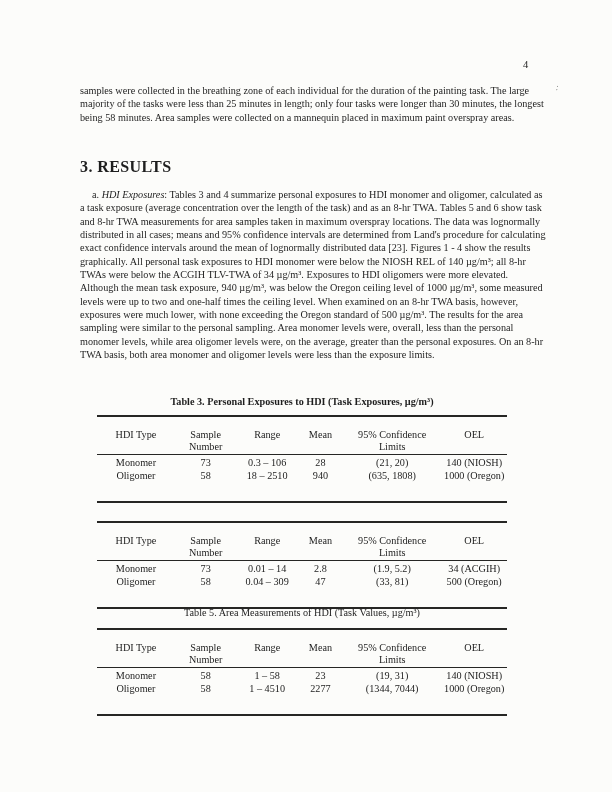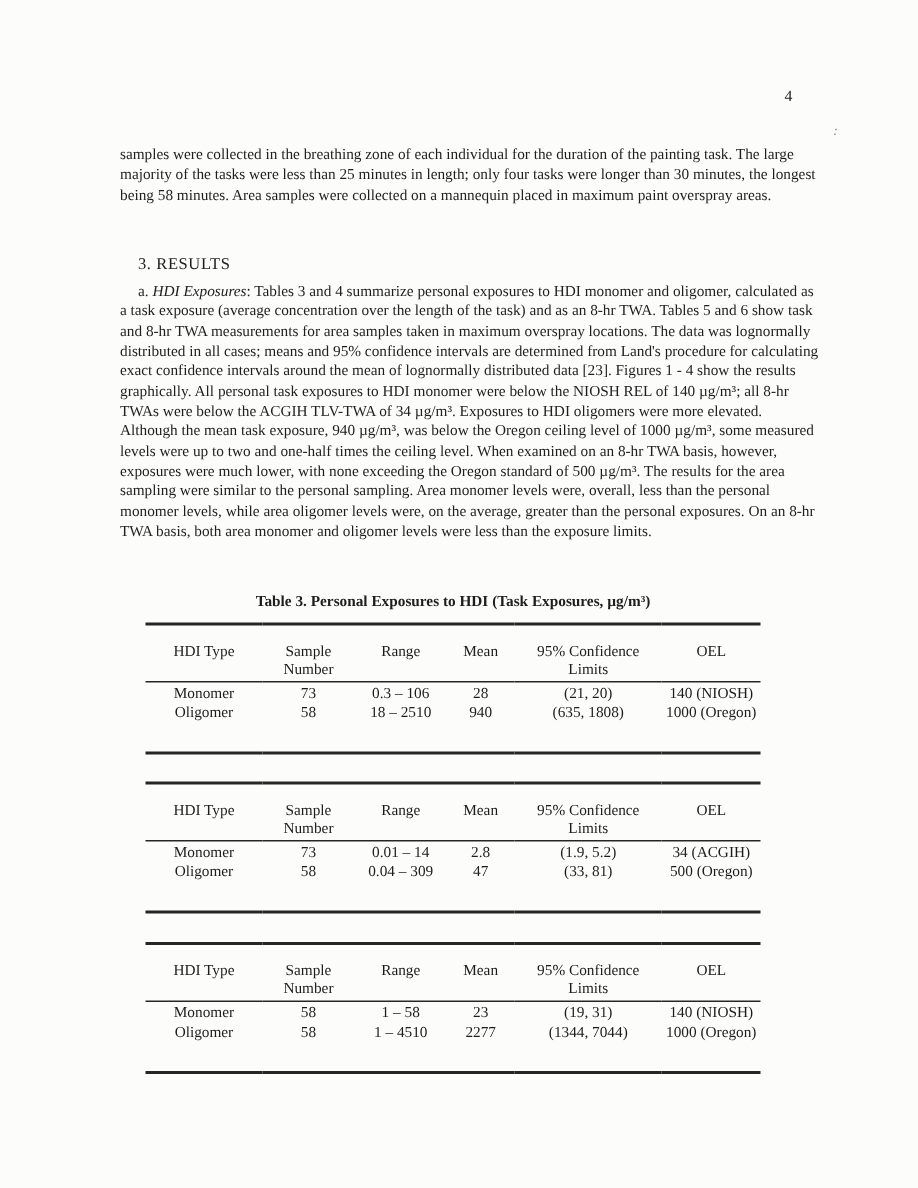--- a/index.html
+++ b/index.html
@@ -18,24 +18,24 @@
   }
   .scan-artifact {
     position: absolute; top: 82px; left: 556px;
     font-size: 9px; color: #8a8a88;
     transform: rotate(12deg);
   }
   .para {
     position: absolute; margin: 0;
     font-size: 10.2px; line-height: 13.35px;
   }
-  .p1 { top: 97px; left: 80px; width: 466px; }
+  .p1 { top: 84px; left: 80px; width: 466px; }
   .heading {
-    position: absolute; top: 158px; left: 80px; margin: 12px;
-    font-size: 11px; font-weight: normal; letter-spacing: 0.4px;
+    position: absolute; top: 158px; left: 80px; margin: 0;
+    font-size: 16px; font-weight: bold; letter-spacing: 0.4px;
   }
   .p2 { top: 188px; left: 80px; width: 467px; text-indent: 12px; }
   .p2 i { font-style: italic; }
   .caption {
     position: absolute; left: 97px; width: 410px;
     text-align: center; font-size: 10.2px; margin: 0;
   }
   .cap0 { top: 396px; font-weight: bold; }
   .cap1 { top: 501px; }
   .cap2 { top: 607px; }
@@ -188,20 +188,21 @@
         <td>Oligomer</td>
         <td>58</td>
         <td>0.04 – 309</td>
         <td>47</td>
         <td>(33, 81)</td>
         <td>500 (Oregon)</td>
       </tr>
     </tbody>
   </table>
 
+  <div class="caption cap2">Table 5.  Area Measurements of HDI (Task Values, µg/m³)</div>
   <table class="dtable t2">
     <colgroup>
         <col class="c1">
         <col class="c2">
         <col class="c3">
         <col class="c4">
         <col class="c5">
         <col class="c6">
       </colgroup>
     <thead>

